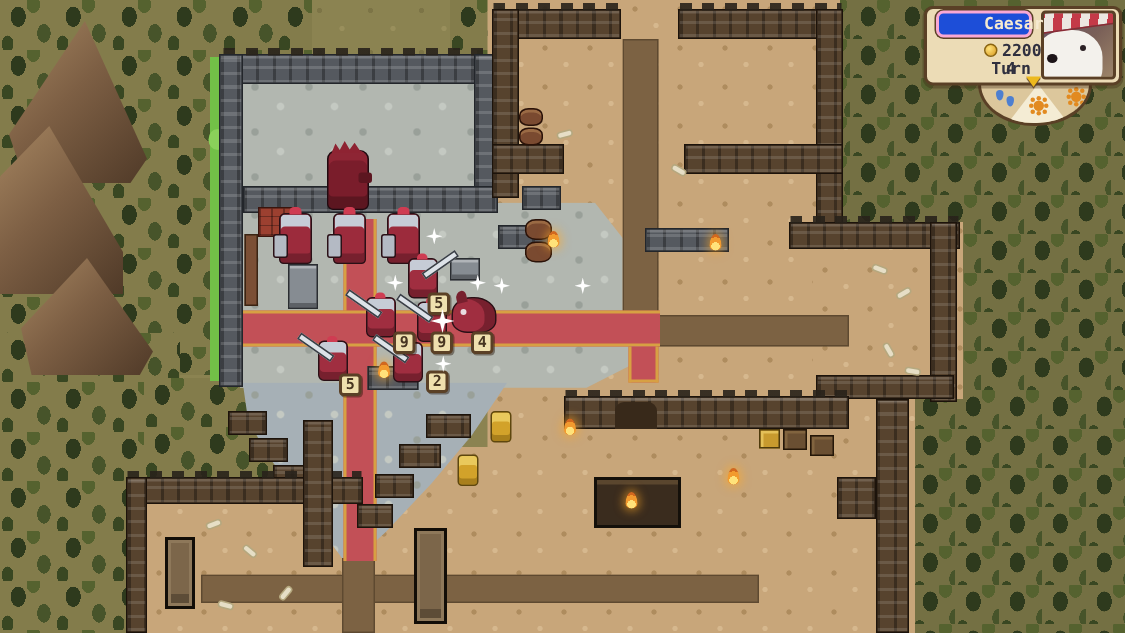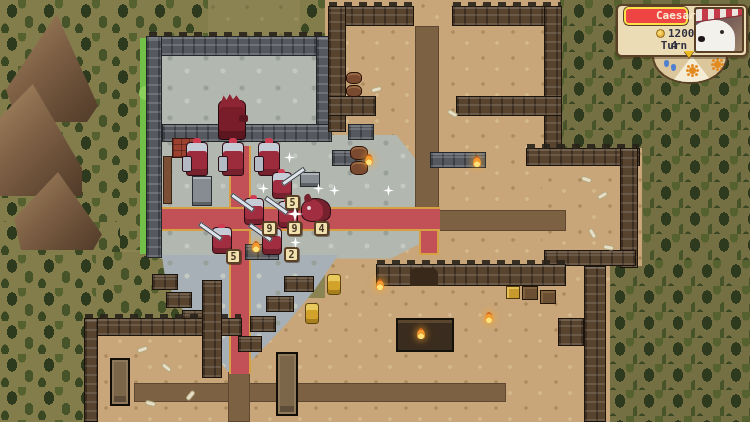--- a/index.html
+++ b/index.html
@@ -105,22 +105,22 @@
     background:radial-gradient(circle at 50% 75%,#ffe27a 0 30%,#f29a2e 31% 65%,#d2681e 66% 100%);
     border-radius:50% 50% 45% 45%/70% 70% 30% 30%;
     box-shadow:0 0 6px 2px rgba(255,170,40,.5);}
   .bone{width:9px;height:3px;background:#e6dec6;border-radius:2px;z-index:21;
     box-shadow:0 0 0 1px #b5a87f;}
 
   
   .hud-panel{left:616px;top:4px;width:132px;height:53px;background:#ecdcb6;
     border:2px solid #5a4026;border-radius:6px;z-index:100;
     box-shadow:0 1px 0 1px rgba(60,40,20,.35);}
-  .nameplate{left:624px;top:7px;width:64px;height:18px;background:#ef4444;
-    border:2px solid #fde047;border-radius:5px;box-shadow:0 0 0 1px #5a4026;
+  .nameplate{left:624px;top:7px;width:64px;height:18px;background:#1d4ed8;
+    border:2px solid #f9a8d4;border-radius:5px;box-shadow:0 0 0 1px #5a4026;
     color:#f6ead0;font:bold 11px/14px "DejaVu Sans Mono",monospace;text-align:center;z-index:102;}
   .portrait{left:694px;top:7px;width:50px;height:46px;border:2px solid #5a4026;border-radius:3px;
     background:linear-gradient(135deg,#655064 0%,#7a6058 55%,#9c8468 100%);overflow:hidden;z-index:101;}
   .dog-head{left:-7px;top:11px;width:46px;height:42px;background:#f3f1ec;
     border-radius:50% 45% 40% 55%;}
   .dog-nose{left:2px;top:27px;width:7px;height:6px;background:#1c1418;border-radius:50%;}
   .dog-eye{left:24px;top:21px;width:4px;height:4px;background:#2a2024;border-radius:50%;}
   .dog-hat{left:-5px;top:-3px;width:60px;height:13px;transform:rotate(-8deg);
     background:repeating-linear-gradient(100deg,#c43a48 0 6px,#ece6e0 6px 12px);
     border-bottom:1px solid #8a2a34;}
@@ -283,21 +283,21 @@
   <div class="nameplate">
     <span>Caesar</span>
   </div>
   <div class="portrait">
     <div class="dog-head"></div>
     <div class="dog-hat"></div>
     <div class="dog-nose"></div>
     <div class="dog-eye"></div>
   </div>
   <div class="coin"></div>
-  <div class="gold-text">1200</div>
+  <div class="gold-text">2200</div>
   <div class="turn-row">
     <span>Turn</span>
     <span>4</span>
   </div>
   <div class="fan">
     <div class="fan-center"></div>
     <div class="drop" style="left:10px;top:4px;"></div>
     <div class="drop" style="left:17px;top:8px;"></div>
     <div class="sun" style="left:35px;top:11px;"></div>
     <div class="sun" style="left:60px;top:5px;"></div>

